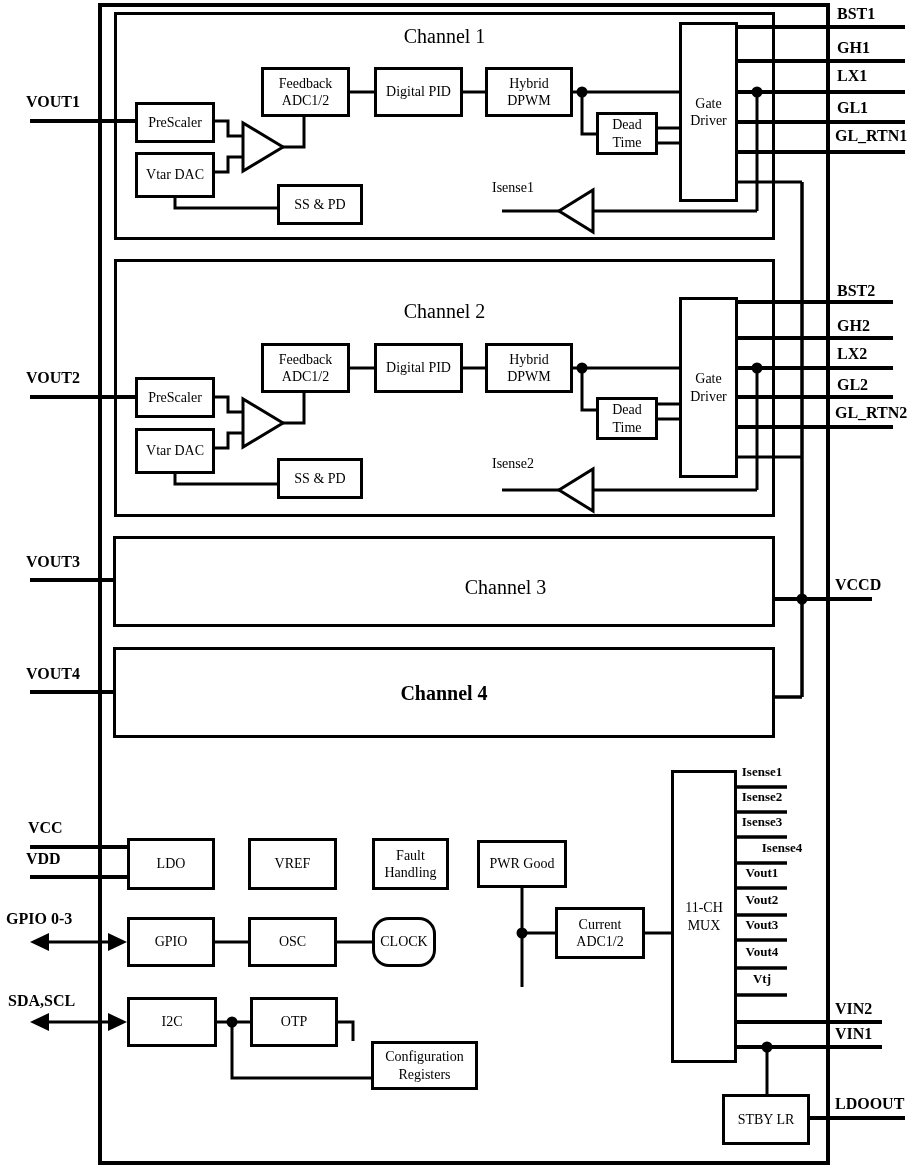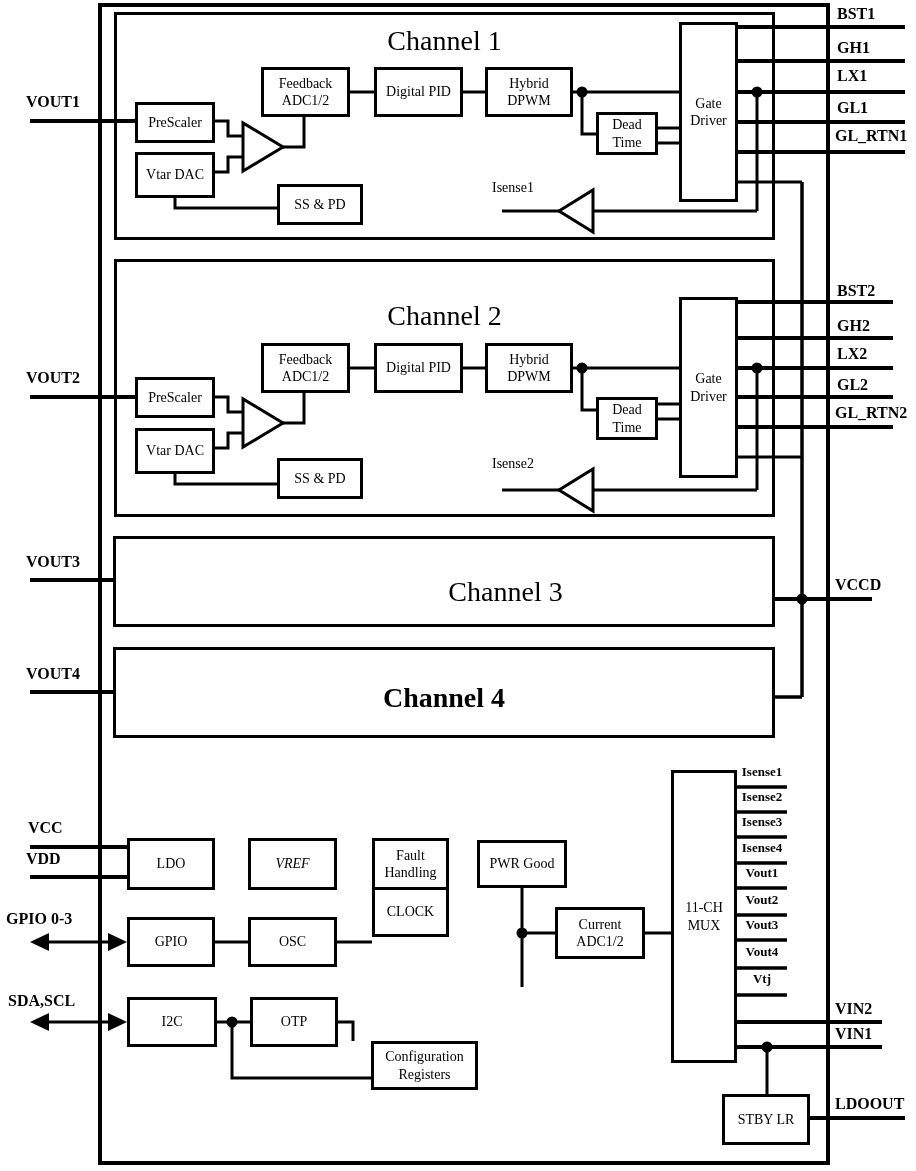--- a/index.html
+++ b/index.html
@@ -3,21 +3,21 @@
 <meta charset="utf-8">
 <style>
   html,body{margin:0;padding:0;background:#ffffff;}
   #stage{position:relative;width:916px;height:1171px;background:#ffffff;
          font-family:"Liberation Serif","DejaVu Serif",serif;color:#000;overflow:hidden;}
   #wires{position:absolute;left:0;top:0;}
   .box{position:absolute;box-sizing:border-box;border:3px solid #000;background:#fff;
        display:flex;align-items:center;justify-content:center;text-align:center;
        font-size:14px;line-height:1.22;padding:1px 2px;}
   .frame{position:absolute;box-sizing:border-box;border:3px solid #000;background:transparent;}
-  .chtitle{position:absolute;text-align:center;font-size:28px;}
+  .chtitle{position:absolute;text-align:center;font-size:20px;}
   .pin{position:absolute;font-size:16px;font-weight:bold;white-space:nowrap;}
   .muxlbl{position:absolute;width:56px;text-align:center;font-size:13px;font-weight:bold;}
   .siglbl{position:absolute;font-size:14px;white-space:nowrap;}
 </style>
 </head>
 <body>
 
 <div id="stage">
 
   <svg id="wires" width="916" height="1171" viewBox="0 0 916 1171" xmlns="http://www.w3.org/2000/svg">
@@ -169,26 +169,26 @@
   <div class="box" style="left:135px;top:428px;width:80px;height:46px;">Vtar DAC</div>
   <div class="box" style="left:261px;top:343px;width:89px;height:50px;">Feedback ADC1/2</div>
   <div class="box" style="left:374px;top:343px;width:89px;height:50px;">Digital PID</div>
   <div class="box" style="left:485px;top:343px;width:88px;height:50px;">Hybrid DPWM</div>
   <div class="box" style="left:277px;top:458px;width:86px;height:41px;">SS &amp; PD</div>
   <div class="box" style="left:596px;top:397px;width:62px;height:43px;">Dead Time</div>
   <div class="box" style="left:679px;top:297px;width:59px;height:181px;">Gate Driver</div>
   <div class="siglbl" style="left:492px;top:456px;">Isense2</div>
 
   <div class="box" style="left:127px;top:838px;width:88px;height:52px;">LDO</div>
-  <div class="box" style="left:248px;top:838px;width:89px;height:52px;font-style:italic;">VREF</div>
+  <div class="box" style="left:248px;top:838px;width:89px;height:52px;">VREF</div>
   <div class="box" style="left:372px;top:838px;width:77px;height:52px;">Fault Handling</div>
   <div class="box" style="left:477px;top:840px;width:90px;height:48px;">PWR Good</div>
   <div class="box" style="left:127px;top:917px;width:88px;height:50px;">GPIO</div>
   <div class="box" style="left:248px;top:917px;width:89px;height:50px;">OSC</div>
-  <div class="box" style="left:372px;top:887px;width:77px;height:50px;">CLOCK</div>
+  <div class="box" style="left:372px;top:917px;width:64px;height:50px;border-radius:17px;">CLOCK</div>
   <div class="box" style="left:555px;top:907px;width:90px;height:52px;">Current ADC1/2</div>
   <div class="box" style="left:127px;top:997px;width:90px;height:50px;">I2C</div>
   <div class="box" style="left:250px;top:997px;width:88px;height:50px;">OTP</div>
   <div class="box" style="left:371px;top:1041px;width:107px;height:49px;">Configuration Registers</div>
   <div class="box" style="left:671px;top:770px;width:66px;height:293px;">11-CH MUX</div>
   <div class="box" style="left:722px;top:1094px;width:88px;height:51px;">STBY LR</div>
 
   <div class="pin" style="left:26px;top:93px;">VOUT1</div>
   <div class="pin" style="left:26px;top:369px;">VOUT2</div>
   <div class="pin" style="left:26px;top:553px;">VOUT3</div>
@@ -209,20 +209,20 @@
   <div class="pin" style="left:837px;top:376px;">GL2</div>
   <div class="pin" style="left:835px;top:404px;">GL_RTN2</div>
   <div class="pin" style="left:835px;top:576px;">VCCD</div>
   <div class="pin" style="left:835px;top:1000px;">VIN2</div>
   <div class="pin" style="left:835px;top:1025px;">VIN1</div>
   <div class="pin" style="left:835px;top:1095px;">LDOOUT</div>
 
   <div class="muxlbl" style="left:734px;top:764px;">Isense1</div>
   <div class="muxlbl" style="left:734px;top:789px;">Isense2</div>
   <div class="muxlbl" style="left:734px;top:814px;">Isense3</div>
-  <div class="muxlbl" style="left:734px;top:840px;">Isense4</div>
+  <div class="muxlbl" style="left:754px;top:840px;">Isense4</div>
   <div class="muxlbl" style="left:734px;top:865px;">Vout1</div>
   <div class="muxlbl" style="left:734px;top:892px;">Vout2</div>
   <div class="muxlbl" style="left:734px;top:917px;">Vout3</div>
   <div class="muxlbl" style="left:734px;top:944px;">Vout4</div>
   <div class="muxlbl" style="left:734px;top:971px;">Vtj</div>
 
 </div>
 
 </body></html>

